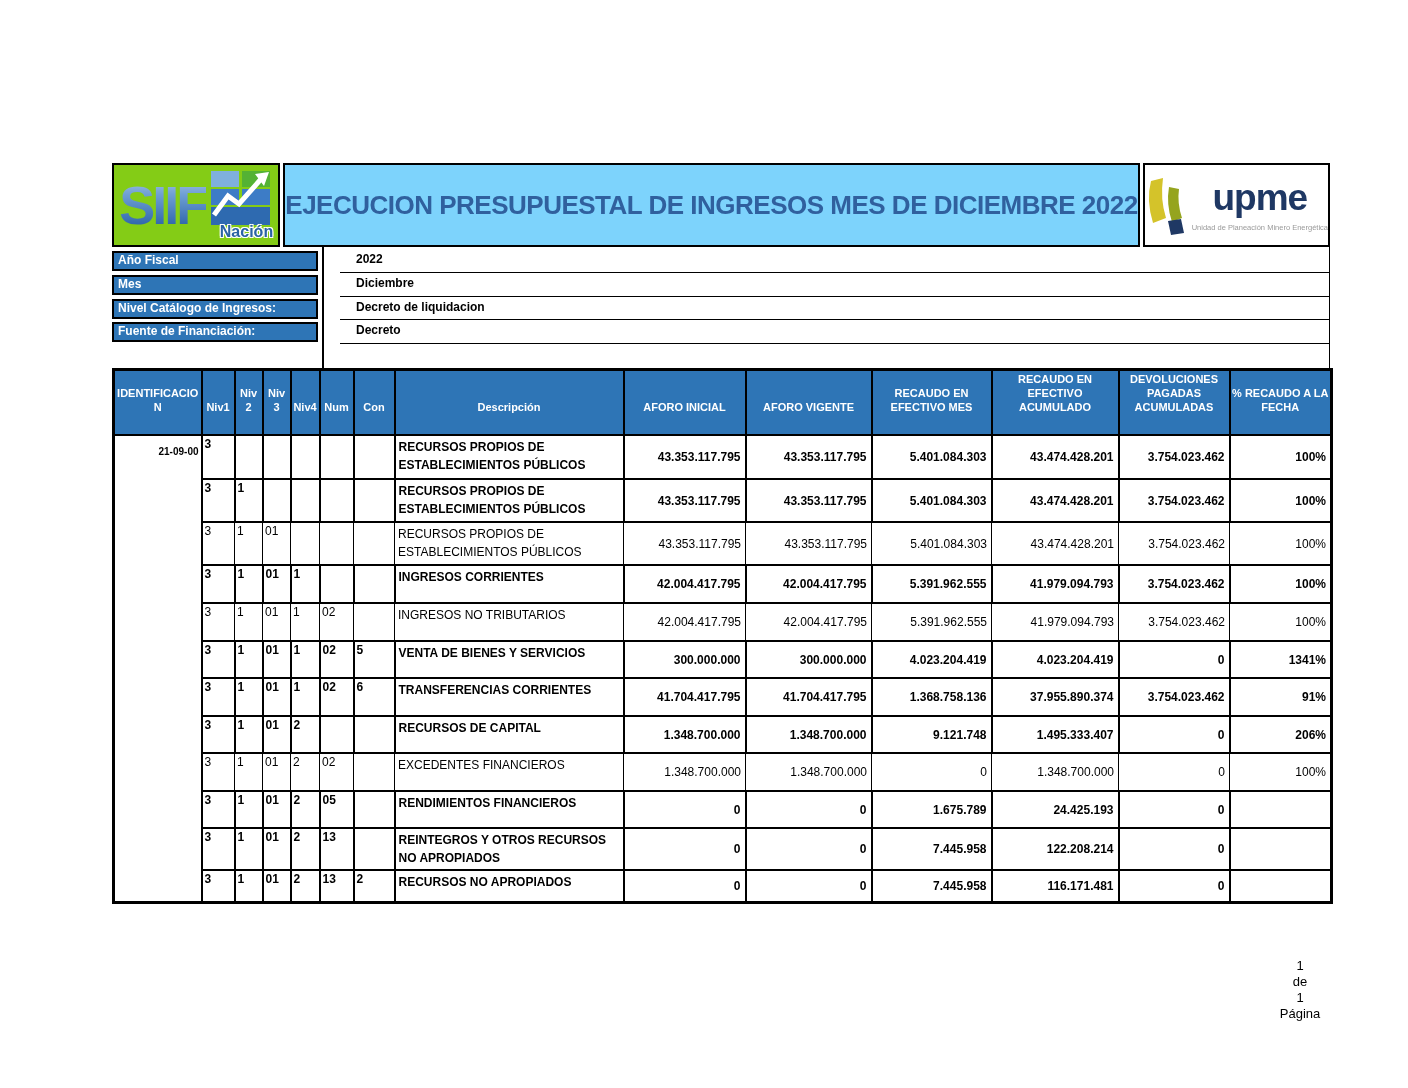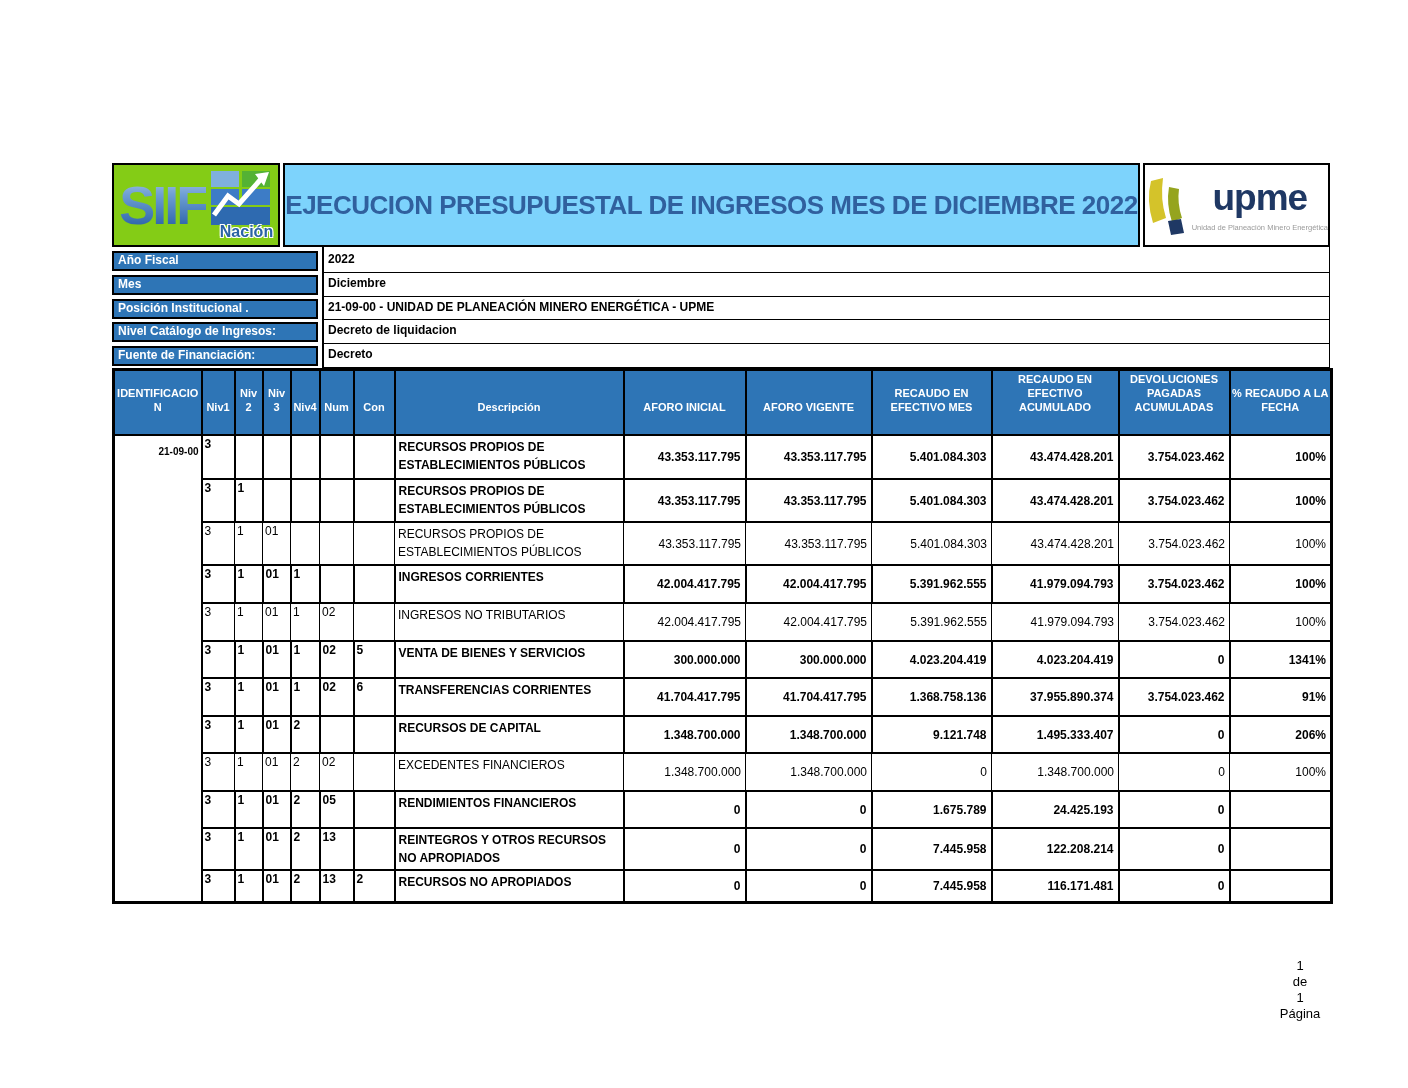--- a/index.html
+++ b/index.html
@@ -27,22 +27,22 @@
   .upme-word { font-size:37px; font-weight:bold; letter-spacing:-1px; color:#1f3864; line-height:38px;text-align:right; }
   .upme-sub  { font-size:7.5px; color:#9a9a9a; white-space:nowrap; margin-top:6px; }
 
   
   .meta { position:relative; height:121px; border-right:1px solid #000; padding-top:2px; }
   .meta::before { content:""; position:absolute; left:210px; top:0; bottom:0; width:2px; background:#000; }
   .meta-row { display:flex; height:23.8px; }
   .meta-label { width:206px; height:20px; margin-top:2px; background:var(--accent,#2e75b6);
                 border:2px solid #000; color:#fff; font-weight:bold; font-size:12px;
                 line-height:15px; padding-left:4px; }
-  .meta-value { flex:1; margin-left:6px; border-bottom:1px solid #000;
-                font-weight:bold; font-size:12px; line-height:21px; padding-left:4px; }
+  .meta-value { flex:1; margin-left:22px; border-bottom:1px solid #000;
+                font-weight:bold; font-size:12px; line-height:21px; padding-left:16px; }
 
   
   table.rpt { border-collapse:collapse; table-layout:fixed; width:1218px; border:3px solid #000; }
   .rpt th { background:var(--accent,#2e75b6); color:#fff; border:2px solid #000;
             font-size:11px; font-weight:bold; text-align:center; vertical-align:bottom;
             padding:2px 1px 20px; line-height:1.25; height:62px; }
   .rpt th.th-id { word-break:break-all; }
   .rpt td { overflow:hidden; }
   .rb td { border:2px solid #000; font-weight:bold; }
   .rn td { border:1px solid #000; font-weight:normal; }
@@ -100,24 +100,20 @@
   </div>
 
   <div class="meta">
     <div class="meta-row">
       <div class="meta-label">Año Fiscal</div>
       <div class="meta-value">2022</div>
     </div>
     <div class="meta-row">
       <div class="meta-label">Mes</div>
       <div class="meta-value">Diciembre</div>
-    </div>
-    <div class="meta-row">
-      <div class="meta-label">Posición Institucional .</div>
-      <div class="meta-value">21-09-00 - UNIDAD DE PLANEACIÓN MINERO ENERGÉTICA - UPME</div>
     </div>
     <div class="meta-row">
       <div class="meta-label">Nivel Catálogo de Ingresos:</div>
       <div class="meta-value">Decreto de liquidacion</div>
     </div>
     <div class="meta-row">
       <div class="meta-label">Fuente de Financiación:</div>
       <div class="meta-value">Decreto</div>
     </div>
   </div>

